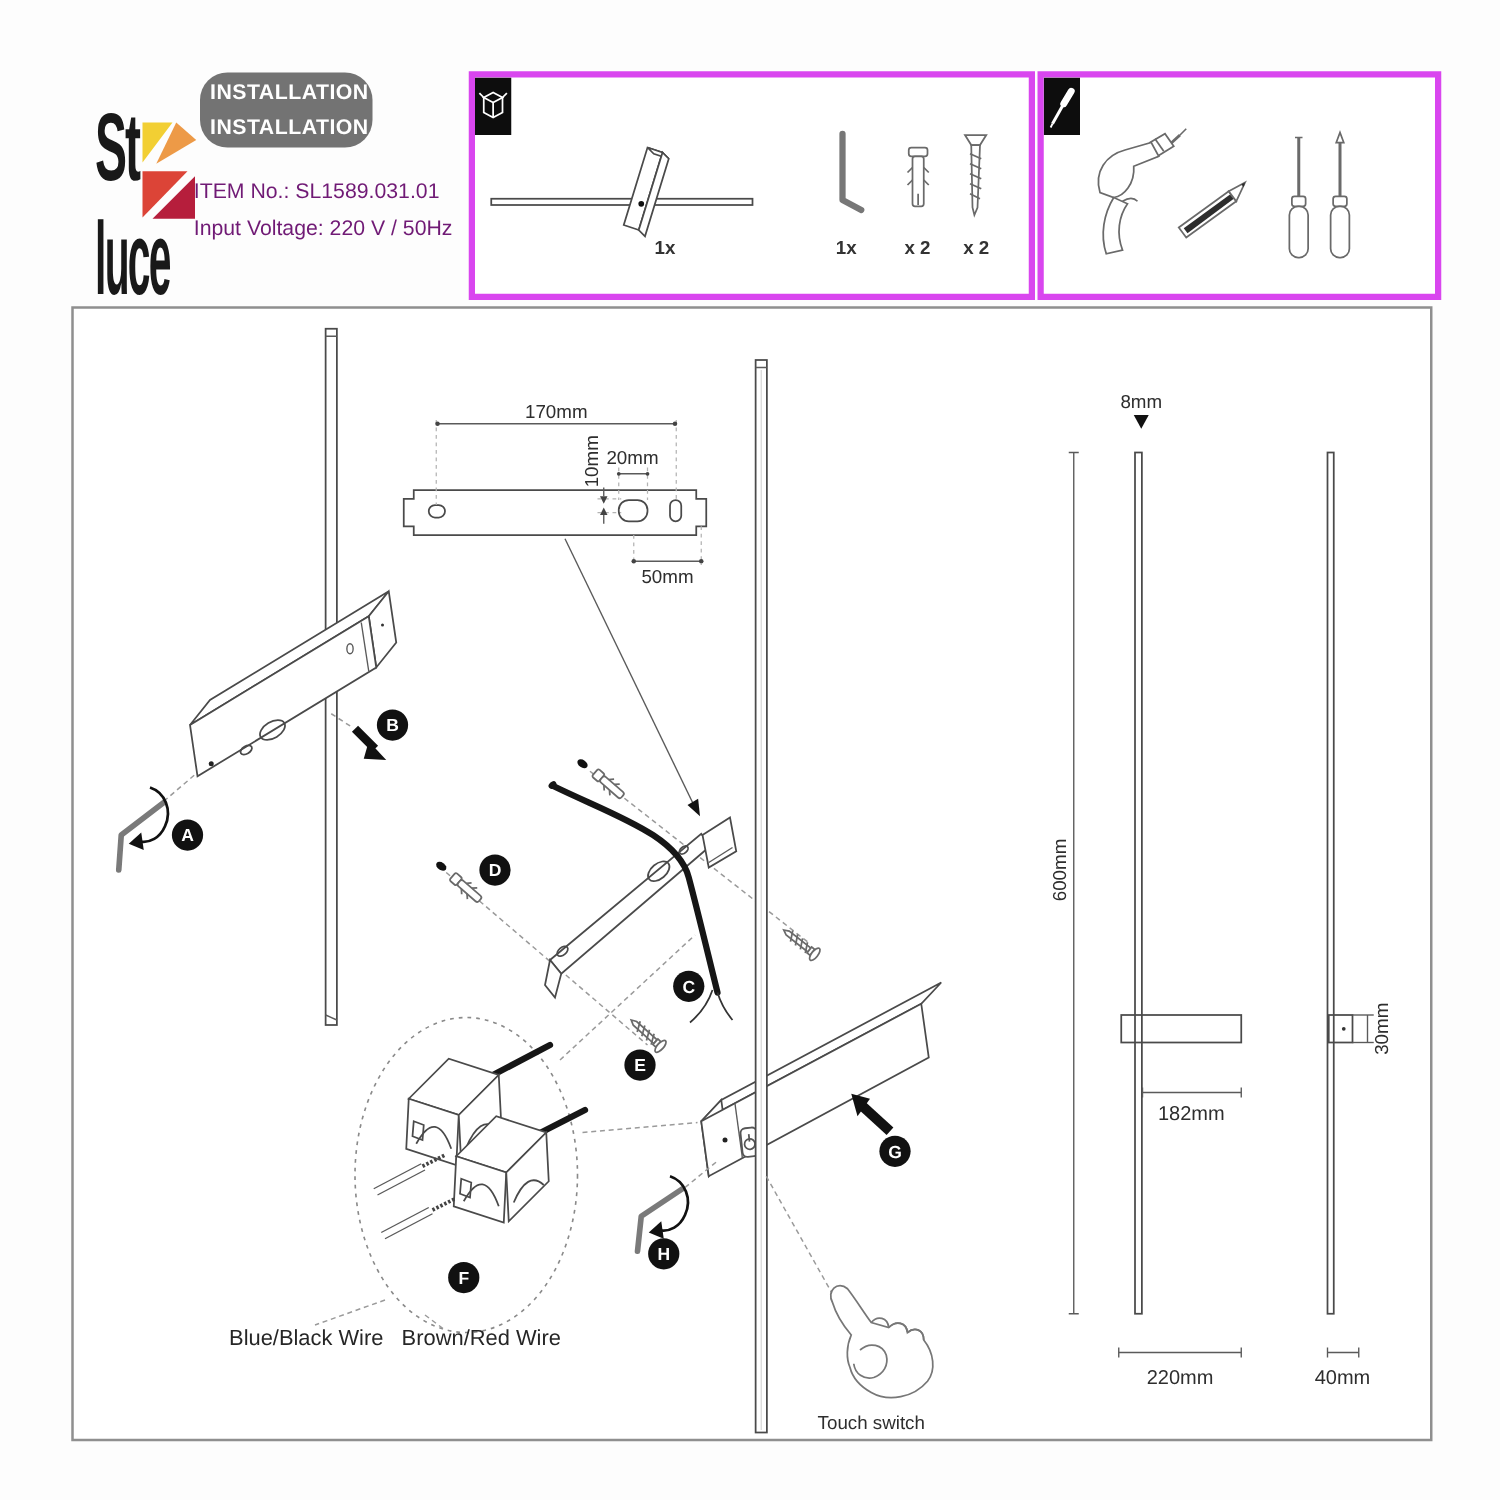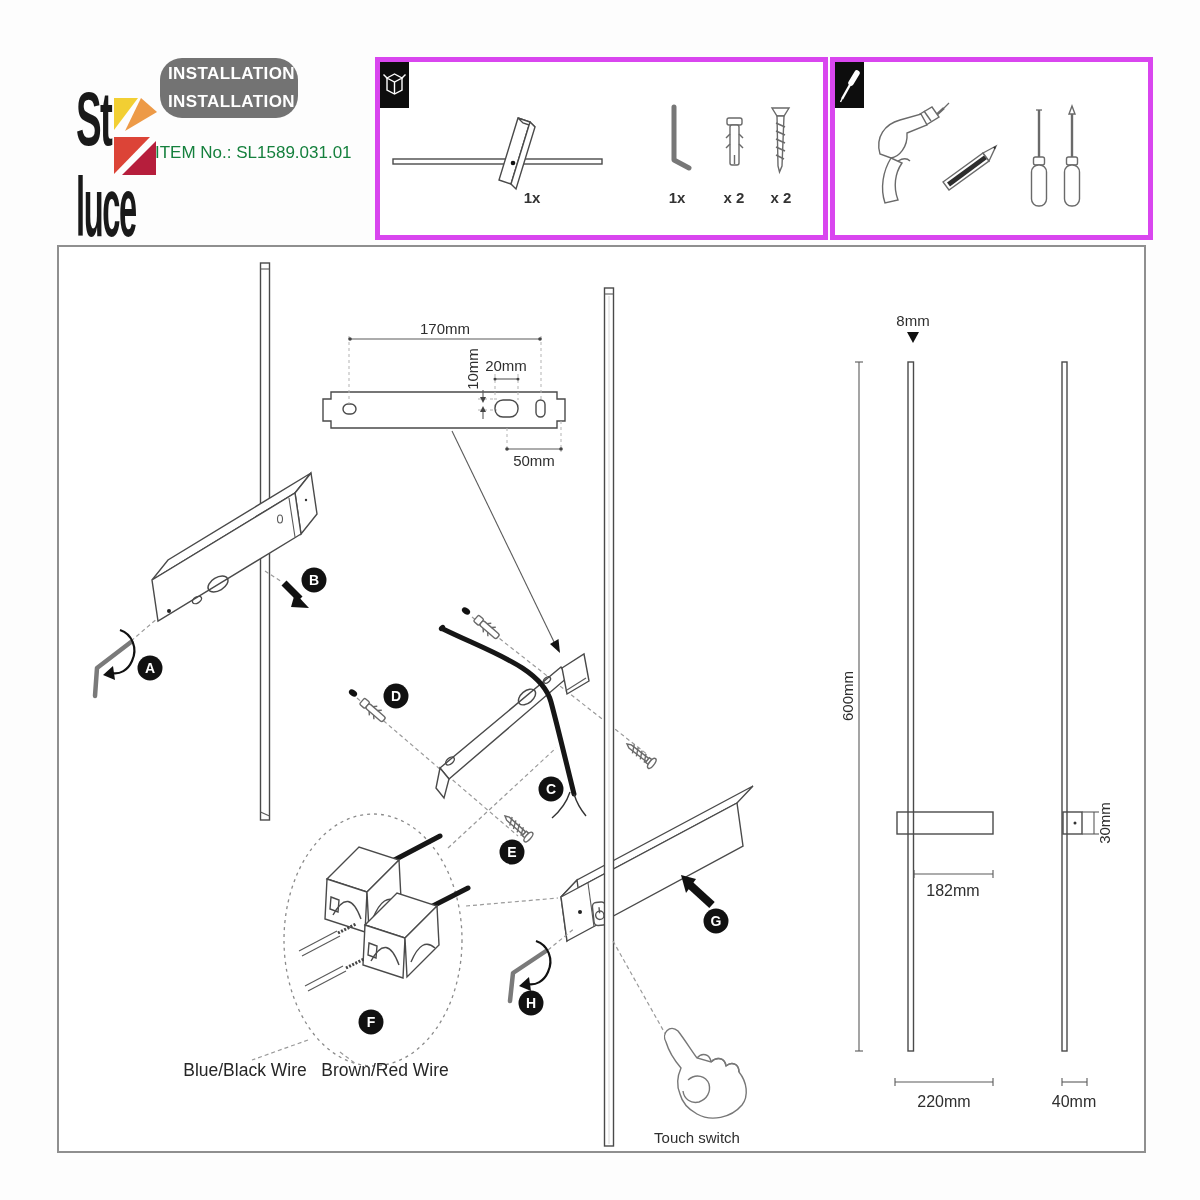--- a/index.html
+++ b/index.html
@@ -11,21 +11,21 @@
   
   .logo-word{display:inline-block;font-weight:bold;color:#191919;
     transform-origin:left top;line-height:1;letter-spacing:-4px;}
   #logo-st{left:76px;top:40px;font-size:96px;transform:scale(0.40,0.80);}
   #logo-luce{left:76px;top:126px;font-size:96px;transform:scale(0.34,0.86);}
   
   .banner{left:160px;top:58px;width:138px;height:60px;background:#737373;
     color:#fff;font-weight:bold;font-size:17px;line-height:28px;
     padding:2px 0 0 8px;box-sizing:border-box;letter-spacing:.4px;border-radius:22px;}
   
-  .info{left:155px;top:138px;font-size:17px;line-height:29.5px;color:#15803d;}
+  .info{left:155px;top:138px;font-size:17px;line-height:29.5px;color:#701a75;}
   
   .part-box{border:5px solid #d946ef;background:#fff;}
   #package-box{left:375px;top:57px;width:443px;height:173px;}
   #tools-box{left:830px;top:57px;width:313px;height:173px;}
   
   #main-panel{left:57px;top:245px;width:1085px;height:904px;
     border:2px solid #8f8f8f;background:#fff;}
   svg{display:block;}
   svg text{font-family:"Liberation Sans", sans-serif;}
   .t15{font-size:15px;fill:#2e2e2e;}
@@ -55,20 +55,21 @@
   </svg>
 </div>
 
 <div class="abs banner">
   <div>INSTALLATION</div>
   <div>INSTALLATION</div>
 </div>
 
 <div class="abs info">
   <div>ITEM No.: SL1589.031.01</div>
+  <div>Input Voltage: 220 V / 50Hz</div>
 </div>
 
 <div class="abs part-box" id="package-box">
   <svg width="443" height="173" viewBox="0 0 443 173">
     <g>
       <rect x="0" y="0" width="29" height="46" fill="#0d0d0d"></rect>
       <g stroke="#fff" stroke-width="1.4" fill="none">
         <polygon points="7,16 14.5,12 22,16 14.5,20"></polygon>
         <polyline points="7,16 7,28 14.5,32 22,28 22,16"></polyline>
         <line x1="14.5" y1="20" x2="14.5" y2="32"></line>

